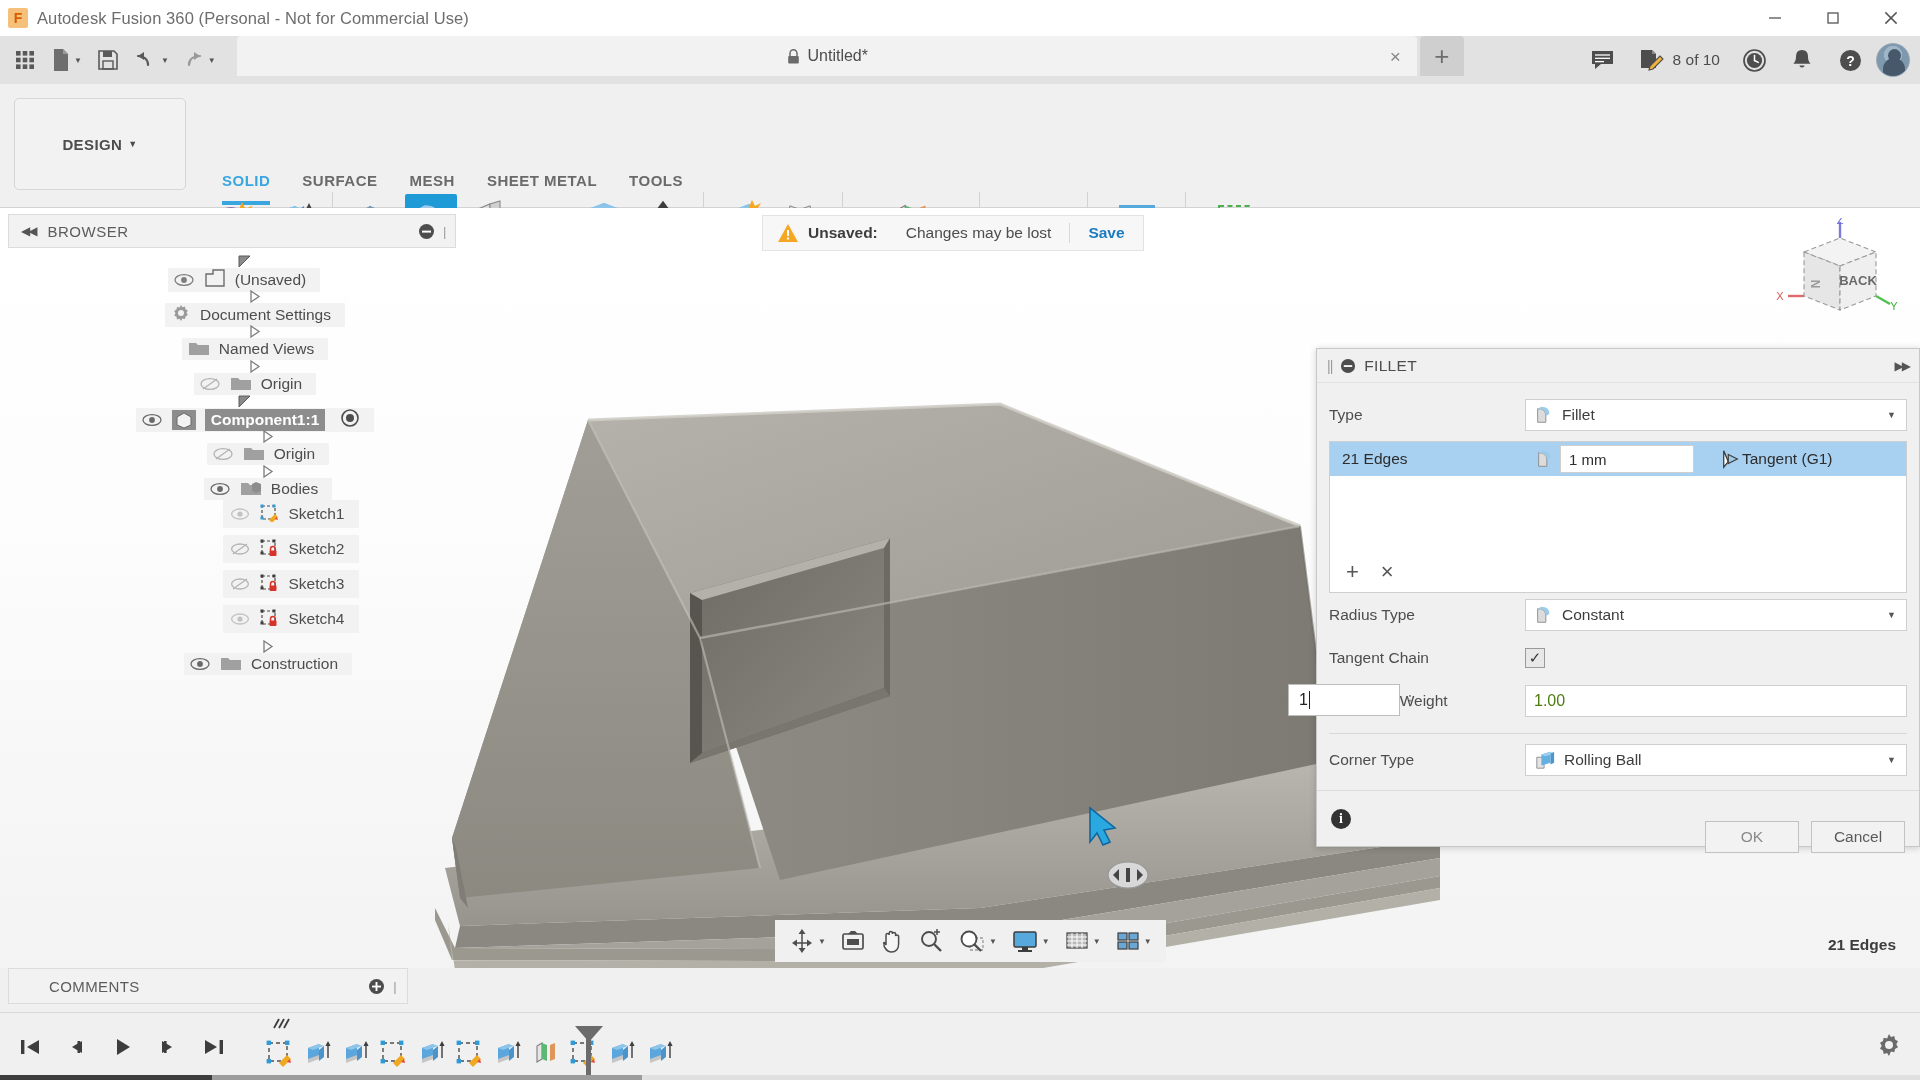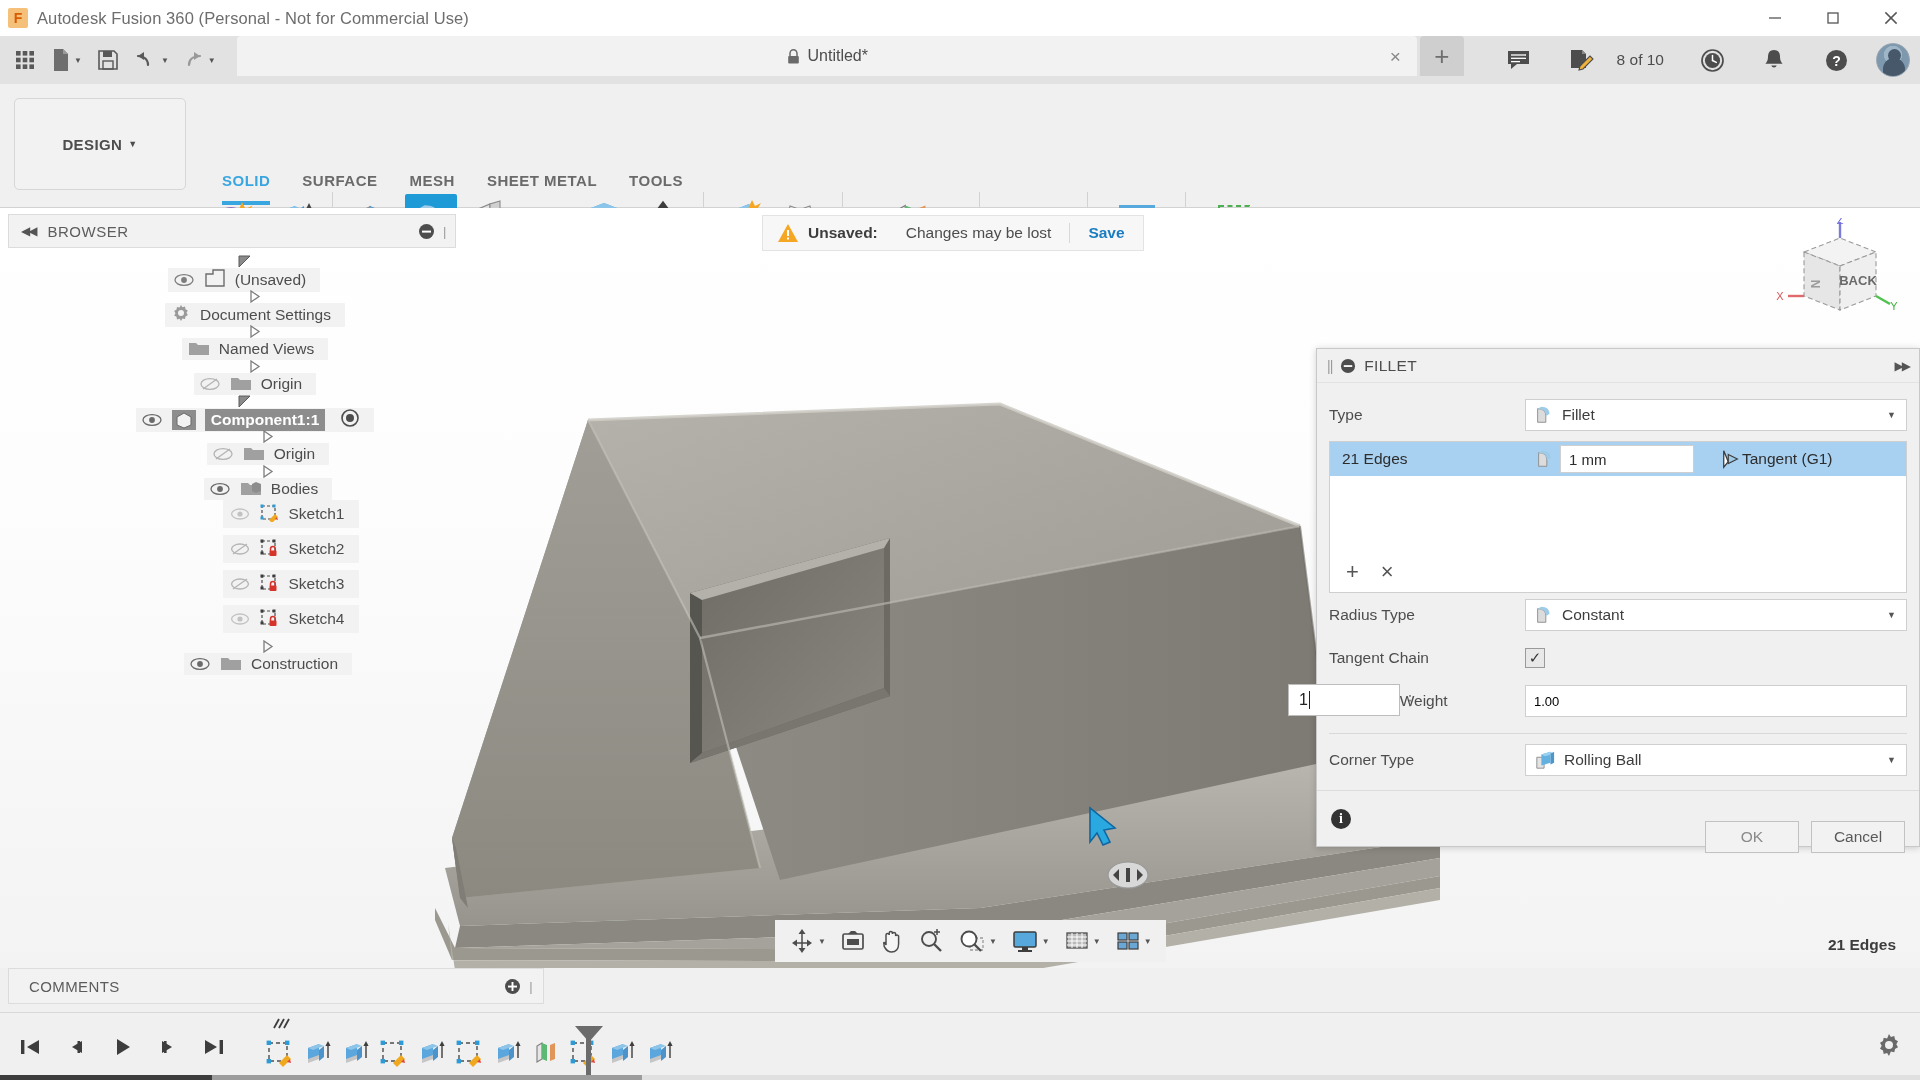--- a/index.html
+++ b/index.html
@@ -56,21 +56,21 @@
   .doc-tab-inner { display: flex; align-items: center; gap: 7px; font-size: 16px; color: #4d4d4d; }
   .doc-tab-close {
     position: absolute; right: 16px; top: 50%; transform: translateY(-50%);
     font-size: 19px; color: #888; line-height: 1;
   }
   .tab-add {
     width: 44px; height: 40px; background: #cfcfcf; border-radius: 4px 4px 0 0;
     display: flex; align-items: center; justify-content: center;
     font-size: 26px; color: #6e6e6e; font-weight: 300; margin-left: 3px;
   }
-  .qa-right { display: flex; align-items: center; height: 48px; gap: 18px; padding-right: 10px; margin-left: 4px; }
+  .qa-right { display: flex; align-items: center; height: 48px; gap: 4px; padding-right: 10px; margin-left: 4px; }
   .qa-ricon { width: 44px; height: 44px; display: flex; align-items: center; justify-content: center; color: #5a5a5a; }
   .jobcount { font-size: 15.5px; color: #4d4d4d; margin-left: -4px; margin-right: 8px; }
   .avatar {
     width: 34px; height: 34px; border-radius: 50%;
     background: radial-gradient(circle at 50% 34%, #9fb6c9 0 34%, #7e98ad 35% 100%);
     border: 1px solid #9aa8b4; overflow: hidden; position: relative;
   }
   .avatar::after {
     content:''; position:absolute; width:22px; height:18px; left:6px; bottom:0;
     background:#46586a; border-radius: 11px 11px 0 0;
@@ -162,23 +162,23 @@
     display: inline-flex; align-items: center; gap: 9px; height: 28px;
     background: #f2f2f2; padding: 0 14px 0 6px; border-radius: 1px;
   }
   .eye { width: 21px; height: 18px; display: flex; align-items: center; justify-content: center; }
   .tlabel { color: #4d4d4d; white-space: nowrap; }
   .tlabel.sel-label {
     background: #8d8d8d; color: #ffffff; font-weight: bold; padding: 2px 6px;
   }
   .folder-ic { width: 22px; height: 18px; }
   .comments {
-    position: absolute; left: 8px; top: 968px; width: 536px; height: 36px;
+    position: absolute; left: 8px; top: 968px; width: 400px; height: 36px;
     background: #f2f2f2; border: 1px solid #dcdcdc;
-    display: flex; align-items: center; padding: 0 10px 0 20px;
+    display: flex; align-items: center; padding: 0 10px 0 40px;
     font-size: 15px; color: #5c5c5c; letter-spacing: .4px; z-index: 25;
   }
   .comments .c-right { margin-left: auto; display: flex; align-items: center; gap: 8px; }
 
   
   .fillet {
     position: absolute; left: 1316px; top: 348px; width: 604px; z-index: 40;
     background: #f0f0f0; border: 1px solid #c8c8c8;
     box-shadow: 0 1px 7px rgba(0,0,0,.18);
   }
@@ -222,21 +222,21 @@
     display: inline-flex; align-items: center; gap: 7px; background: #1e9bd7;
     color: #fff; height: 32px; padding: 0 16px 0 8px; font-size: 15.5px;
   }
   .check-box {
     width: 20px; height: 20px; border: 1px solid #9a9a9a; background: #e8e8e8;
     display: flex; align-items: center; justify-content: center;
     font-size: 15px; color: #333;
   }
   .ftext {
     height: 32px; background: #fff; border: 1px solid #cfcfcf;
-    display: flex; align-items: center; padding: 0 8px; font-size: 13px; color: #000000;
+    display: flex; align-items: center; padding: 0 8px; font-size: 16px; color: #4d7c0f;
   }
   .fdiv { height: 1px; background: #d8d8d8; margin: 10px 0 4px 0; }
   .fillet-footer {
     margin-top: 8px; height: 56px; border-top: 1px solid #dcdcdc;
     display: flex; align-items: center; padding: 0 14px; gap: 10px;
   }
   .info-dot {
     width: 20px; height: 20px; border-radius: 50%; background: #333; color: #fff;
     display: flex; align-items: center; justify-content: center; font-size: 14px;
     font-family: "Liberation Serif", serif; font-weight: bold;

